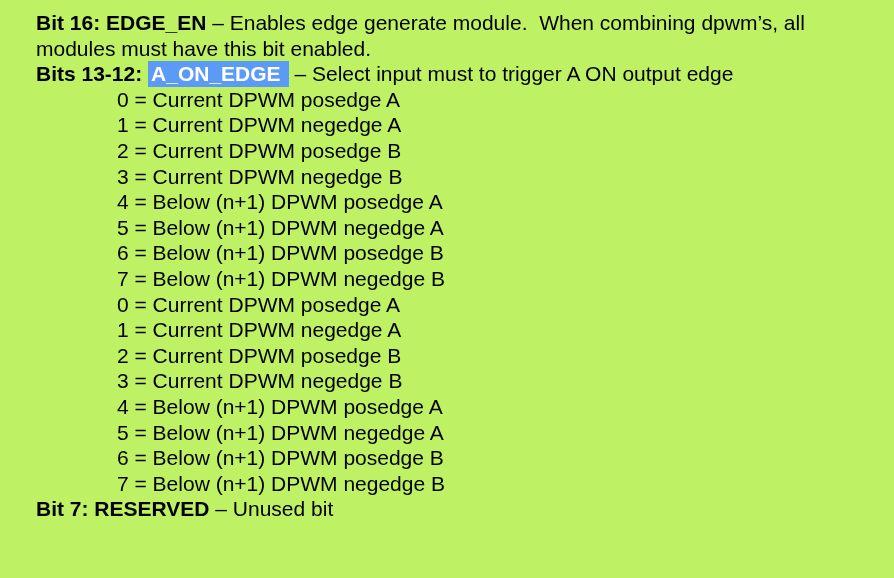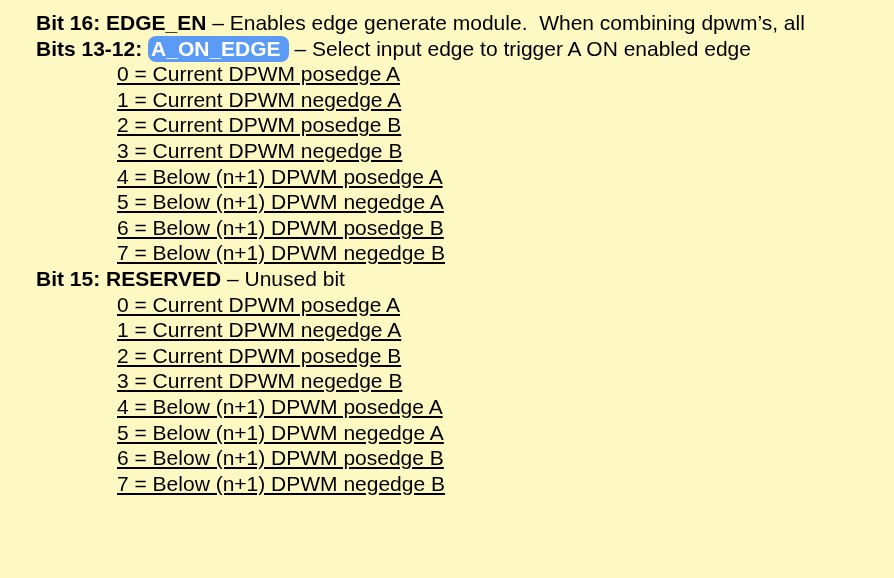--- a/index.html
+++ b/index.html
@@ -3,70 +3,69 @@
 <meta charset="utf-8">
 <style>
   html, body {
     margin: 0;
     padding: 0;
   }
   .page {
     width: 894px;
     height: 578px;
     box-sizing: border-box;
-    background: #fef9c3;
+    background: #bef264;
     color: #000000;
     font-family: "Liberation Sans", sans-serif;
     font-size: 21px;
     padding: 10px 0 0 36px;
     overflow: hidden;
   }
   .line {
     line-height: 25.6px;
     white-space: pre;
   }
   .opt {
     padding-left: 81px;
-    text-decoration: underline;
   }
   .b {
     font-weight: bold;
   }
   .hl {
     background: #5c9bf5;
     color: #ffffff;
     font-weight: bold;
     padding: 1px 8px 2px 3px;
-    border-radius: 8px;
   }
 </style>
 </head>
 <body>
 
 <div class="page">
 
   <div class="line"><span class="b">Bit 16: EDGE_EN</span><span> – Enables edge generate module.  When combining dpwm’s, all</span></div>
+  <div class="line">modules must have this bit enabled.</div>
 
-  <div class="line"><span class="b">Bits 13-12: </span><span class="hl">A_ON_EDGE</span><span> – Select input edge to trigger A ON enabled edge</span></div>
+  <div class="line"><span class="b">Bits 13-12: </span><span class="hl">A_ON_EDGE</span><span> – Select input must to trigger A ON output edge</span></div>
 
   <div class="line opt">0 = Current DPWM posedge A</div>
   <div class="line opt">1 = Current DPWM negedge A</div>
   <div class="line opt">2 = Current DPWM posedge B</div>
   <div class="line opt">3 = Current DPWM negedge B</div>
   <div class="line opt">4 = Below (n+1) DPWM posedge A</div>
   <div class="line opt">5 = Below (n+1) DPWM negedge A</div>
   <div class="line opt">6 = Below (n+1) DPWM posedge B</div>
   <div class="line opt">7 = Below (n+1) DPWM negedge B</div>
 
-  <div class="line"><span class="b">Bit 15: RESERVED</span><span> – Unused bit</span></div>
 
 
   <div class="line opt">0 = Current DPWM posedge A</div>
   <div class="line opt">1 = Current DPWM negedge A</div>
   <div class="line opt">2 = Current DPWM posedge B</div>
   <div class="line opt">3 = Current DPWM negedge B</div>
   <div class="line opt">4 = Below (n+1) DPWM posedge A</div>
   <div class="line opt">5 = Below (n+1) DPWM negedge A</div>
   <div class="line opt">6 = Below (n+1) DPWM posedge B</div>
   <div class="line opt">7 = Below (n+1) DPWM negedge B</div>
 
+  <div class="line"><span class="b">Bit 7: RESERVED</span><span> – Unused bit</span></div>
 
 </div>
 
 </body></html>

